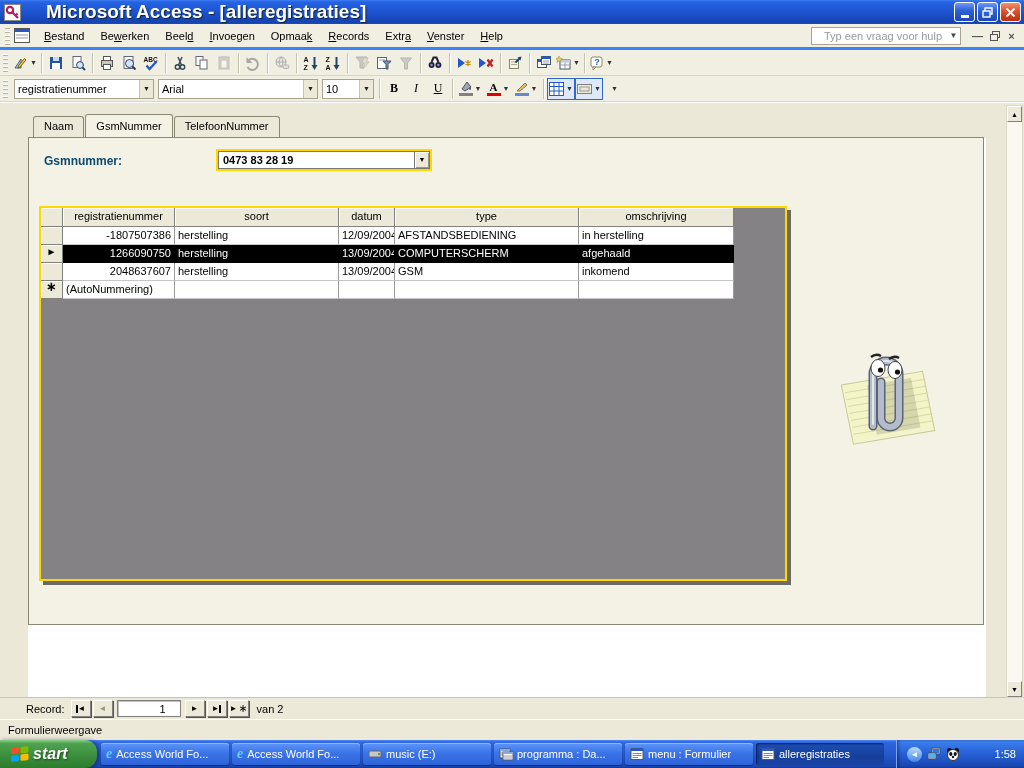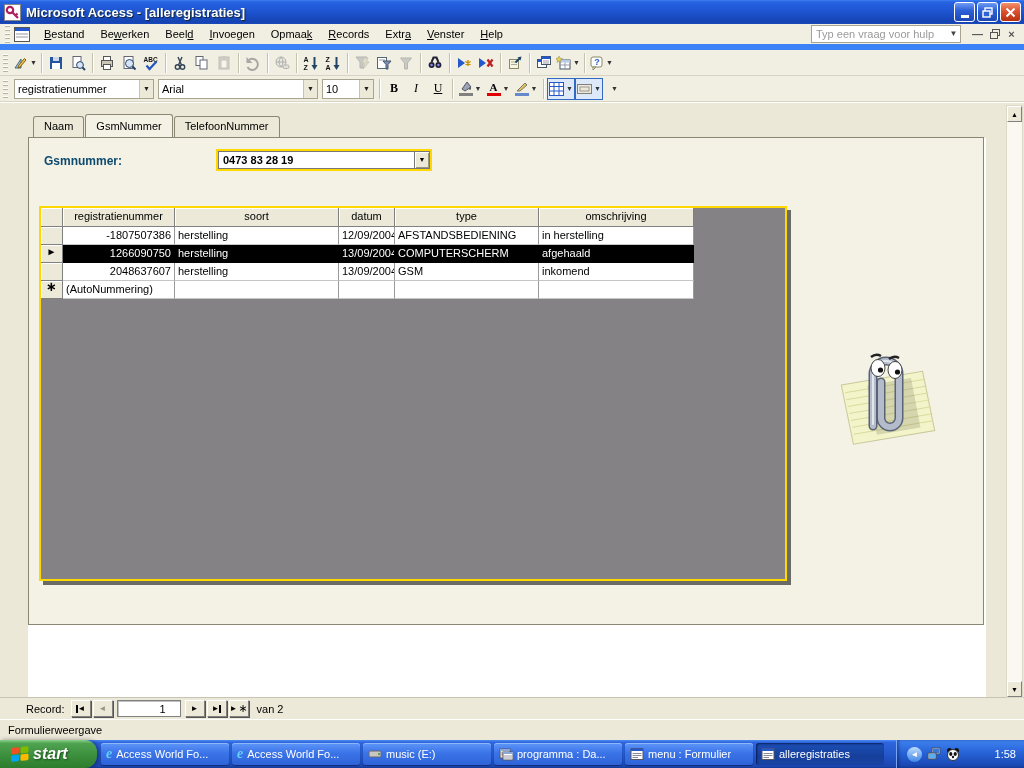--- a/index.html
+++ b/index.html
@@ -4,38 +4,38 @@
 <style>
   * { margin:0; padding:0; box-sizing:border-box; }
   html,body { width:1024px; height:768px; overflow:hidden; }
   body { font-family:"Liberation Sans","DejaVu Sans",sans-serif; font-size:11px; background:#ECE9D8; }
   #root { position:relative; width:1024px; height:768px; display:flex; flex-direction:column; }
 
   
   .titlebar { height:24px; display:flex; align-items:center; padding:0 3px 0 4px;
     background:linear-gradient(180deg,#3E7DF1 0%,#2663E2 8%,#1E55D2 45%,#1543B2 92%,#1C4ABA 100%); }
   .titlebar .appicon { width:17px; height:17px; margin-right:5px; }
-  .titlebar .title { color:#fff; font-weight:bold; font-size:13px; text-shadow:1px 1px 1px #123; flex:1; }
+  .titlebar .title { color:#fff; font-weight:bold; font-size:19px; text-shadow:1px 1px 1px #123; flex:1;margin-left:20px; }
   .winbtn { width:21px; height:20px; margin-left:2px; border-radius:3px; border:1px solid #fff;
     display:flex; align-items:center; justify-content:center; color:#fff; font-weight:bold; font-size:11px;
     background:linear-gradient(180deg,#6F9BF5 0%,#2E62D8 40%,#1C47B4 100%); }
   .winbtn.close { background:linear-gradient(180deg,#F0926F 0%,#DD5230 45%,#B83010 100%); }
   .winbtn .minglyph { display:block; width:8px; height:3px; background:#fff; margin-top:9px; }
   .winbtn svg { display:block; }
 
   
-  .menubar { height:26px; background:#F1EEE2; display:flex; align-items:center; padding:0 4px; border-bottom:6px solid #3b82f6; }
+  .menubar { height:26px; background:#F1EEE2; display:flex; align-items:center; padding:0 4px; border-bottom:3px solid #3b82f6; }
   .grip { width:5px; height:18px; margin:0 4px 0 1px;
     background-image:repeating-linear-gradient(180deg,#fff 0 1px,#B8B4A0 1px 2px,transparent 2px 4px); }
   .menuicon { width:16px; height:15px; margin-right:6px; }
   .menu-item { padding:3px 8px; color:#000; }
   .menu-item u { text-decoration:underline; }
   .qbox { width:150px; height:18px; background:#fff; border:1px solid #9A97889; border:1px solid #A8A490;
     display:flex; align-items:center; margin-left:auto; }
-  .qbox .ph { color:#9a9a9a; padding-left:4px; flex:1; }
+  .qbox .ph { color:#9a9a9a; padding-left:12px; flex:1; }
   .qbox .dd { width:13px; height:16px; text-align:center; font-size:8px; color:#444; line-height:16px; }
   .mdi { display:flex; margin-left:8px; }
   .mdi span { width:17px; height:15px; display:flex; align-items:center; justify-content:center; color:#555; font-weight:bold; font-size:11px; }
 
   
   .toolbar { height:26px; background:#F1EEE2; display:flex; align-items:center; padding:0 2px; border-bottom:1px solid #D8D4C4; }
   .tbtn { height:22px; min-width:22px; display:flex; align-items:center; justify-content:center; padding:0 1px; }
   .tbtn.disabled { opacity:.4; filter:grayscale(70%); }
   .tbtn .dd { font-size:7px; margin-left:1px; color:#333; }
   .tsep { width:1px; height:20px; background:#C6C2B0; margin:0 3px; box-shadow:1px 0 0 #fff; }
@@ -76,21 +76,21 @@
     padding:2px 3px 0; white-space:nowrap; overflow:hidden; font-size:11px; }
   .hdrrow .cell, .selcell { background:#ECE9D8; border-right:1px solid #808080; border-bottom:1px solid #808080;
     box-shadow:inset 1px 1px 0 #fff; }
   .hdrrow .cell { text-align:center; height:19px; }
   .selcell { width:22px; flex:none; text-align:center; color:#000; }
   .selcell .cur { font-size:10px; line-height:14px; }
   .selcell .new { font-size:13px; font-weight:bold; line-height:12px; }
   .c-reg { width:112px; flex:none; text-align:right; }
   .c-soort { width:164px; flex:none; }
   .c-datum { width:56px; flex:none; text-align:right; }
-  .c-type { width:144px; flex:none; }
+  .c-type { width:184px; flex:none; }
   .c-oms { width:155px; flex:none; }
   .hdrrow .c-reg, .hdrrow .c-datum { text-align:center; }
   .dsrow.selected .cell { background:#000; color:#fff; border-right-color:#000; border-bottom-color:#000; }
   .dsrow.newrow .c-reg { text-align:left; }
 
   
   .clippy { position:absolute; left:800px; top:200px; width:112px; height:110px; }
 
   
   .vscroll { position:absolute; right:1px; top:2px; width:17px; height:593px; background:#FAF8F0; border:1px solid #DDD9C8; }

